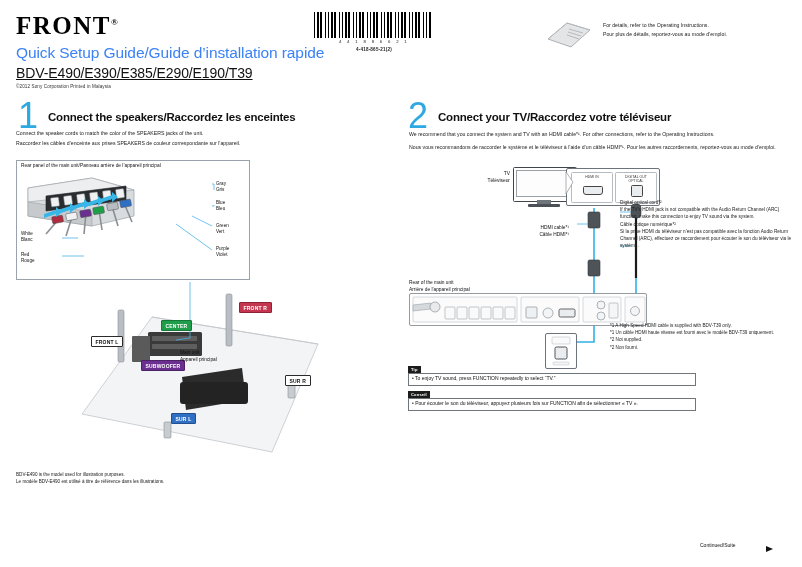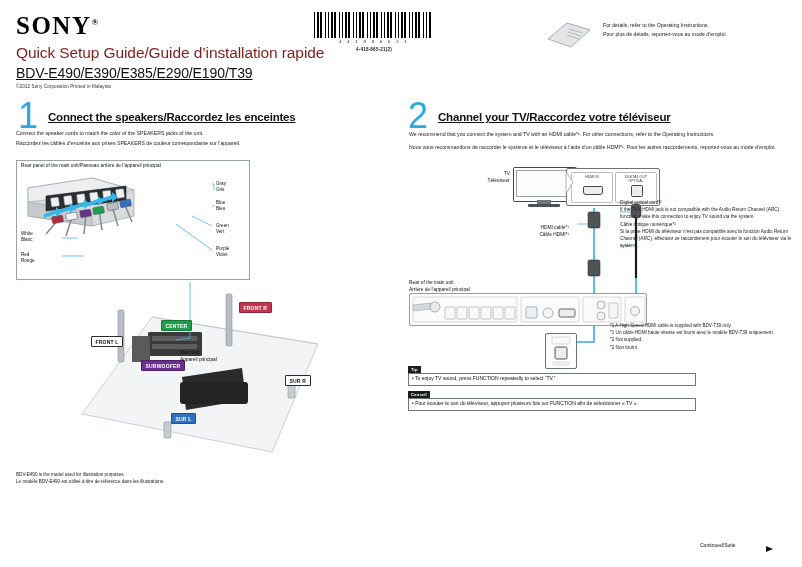--- a/index.html
+++ b/index.html
@@ -23,36 +23,36 @@
 
   #barcode-block{left:314px;top:12px;width:120px;text-align:center;}
   .barcode{height:26px;width:118px;
     background-image:repeating-linear-gradient(to right,
       #000 0 1px,#fff 1px 3px,#000 3px 5px,#fff 5px 6px,
       #000 6px 8px,#fff 8px 11px,#000 11px 12px,#fff 12px 14px);
   }
   #barcode-digits{font-size:4.3px;letter-spacing:2.3px;margin-top:1px;color:#222;}
   #doc-number{font-size:4.6px;margin-top:3px;color:#222;font-weight:bold;letter-spacing:.2px;}
 
-  #title-main{left:16px;top:44px;font-size:15.5px;color:#7f1d1d;letter-spacing:-0.1px;}
+  #title-main{left:16px;top:44px;font-size:15.5px;color:#3b82f6;letter-spacing:-0.1px;}
   #title-models{left:16px;top:65px;font-size:14px;color:#111;letter-spacing:-0.1px;text-decoration:underline;}
   #copyright{left:16px;top:84px;font-size:4.6px;color:#333;letter-spacing:.1px;}
 
   
   #manual-note{left:545px;top:18px;width:250px;}
   #manual-icon{position:absolute;left:0;top:2px;width:48px;height:30px;}
   #manual-note .lines{margin-left:58px;padding-top:3px;}
   #manual-note .lines div{font-size:5.2px;color:#222;line-height:9px;}
 
   
   .step-num{
     font-family:"Liberation Sans", sans-serif;
     font-size:36px;color:#2ea8e0;font-weight:300;line-height:32px;
   }
-  .step-title{font-size:11.5px;font-weight:bold;color:#111;letter-spacing:-.2px;text-decoration:underline;}
+  .step-title{font-size:11.5px;font-weight:bold;color:#111;letter-spacing:-.2px;}
   .body-text{font-size:5.2px;color:#222;line-height:8.6px;}
 
   #step1-num{left:18px;top:100px;}
   #step1-title{left:48px;top:111px;}
   #step1-p1{left:16px;top:129px;width:380px;}
   #step1-p2{left:16px;top:139px;width:380px;}
 
   #step2-num{left:408px;top:100px;}
   #step2-title{left:438px;top:111px;}
   #step2-p1{left:409px;top:130px;width:388px;}
@@ -125,21 +125,21 @@
 
   #continued{left:700px;top:542px;font-size:5px;color:#111;}
   #continued-arrow{left:766px;top:546px;width:0;height:0;
     border-top:3px solid transparent;border-bottom:3px solid transparent;border-left:7px solid #111;}
 </style>
 </head>
 <body>
 
 <div class="pg">
 
-  <div class="abs" id="sony-logo"><span>SONY</span><span class="tm">®</span></div>
+  <div class="abs" id="sony-logo"><span>FRONT</span><span class="tm">®</span></div>
 
   <div class="abs" id="barcode-block">
     <div class="barcode"></div>
     <div id="barcode-digits">4 4 1 8 8 6 6 2 1</div>
     <div id="doc-number">4-418-865-21(2)</div>
   </div>
 
   <div class="abs" id="title-main">Quick Setup Guide/Guide d’installation rapide</div>
   <div class="abs" id="title-models">BDV-E490/E390/E385/E290/E190/T39</div>
   <div class="abs" id="copyright">©2012 Sony Corporation   Printed in Malaysia</div>
@@ -277,21 +277,21 @@
     <span>Main unit</span><br>
     <span>Appareil principal</span>
   </div>
 
   <div class="abs" id="model-note">
     <div>BDV-E490 is the model used for illustration purposes.</div>
     <div>Le modèle BDV-E490 est utilisé à titre de référence dans les illustrations.</div>
   </div>
 
   <div class="abs step-num" id="step2-num">2</div>
-  <div class="abs step-title" id="step2-title">Channel your TV/Raccordez votre téléviseur</div>
+  <div class="abs step-title" id="step2-title">Connect your TV/Raccordez votre téléviseur</div>
   <div class="abs body-text" id="step2-p1">We recommend that you connect the system and TV with an HDMI cable*¹. For other connections, refer to the Operating Instructions.</div>
   <div class="abs body-text" id="step2-p2">Nous vous recommandons de raccorder le système et le téléviseur à l’aide d’un câble HDMI*¹.  Pour les autres raccordements, reportez-vous au mode d’emploi.</div>
 
   <div class="abs" id="tv-label">
     <div>TV</div>
     <div>Téléviseur</div>
   </div>
 
   <div class="abs" id="tv-art">
     <div id="tv-screen">

